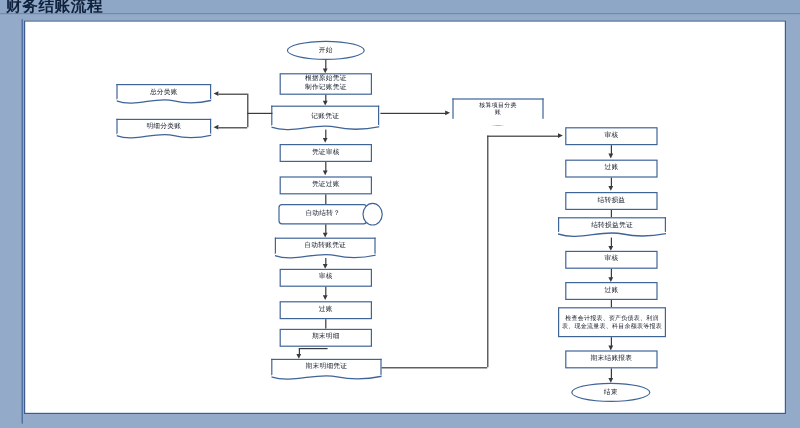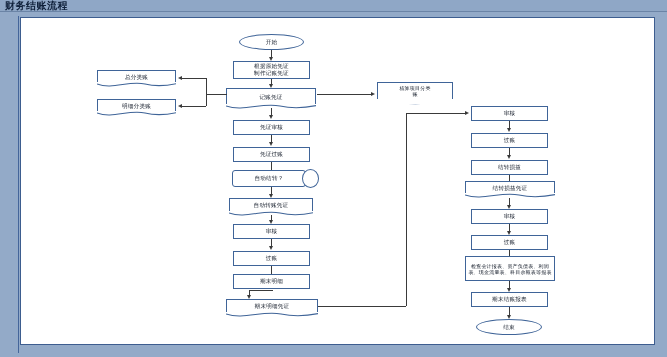--- a/index.html
+++ b/index.html
@@ -14,21 +14,21 @@
   }
   
   .titlebar{
     position:absolute;left:0;top:0;width:667px;height:12px;
     background:#8fa7c6;
     border-bottom:1px solid #6b84a6;
     box-sizing:border-box;
   }
   .titlebar .ttl{
     position:absolute;left:5px;top:1px;
-    font-size:10px;line-height:9px;color:#10213b;
+    font-size:13px;line-height:9px;color:#10213b;
     font-weight:bold;letter-spacing:0.5px;
     white-space:nowrap;
   }
   
   .outerframe{
     position:absolute;left:0px;top:12px;
     width:667px;height:345px;
     background:#93aac8;
     box-sizing:border-box;
   }

